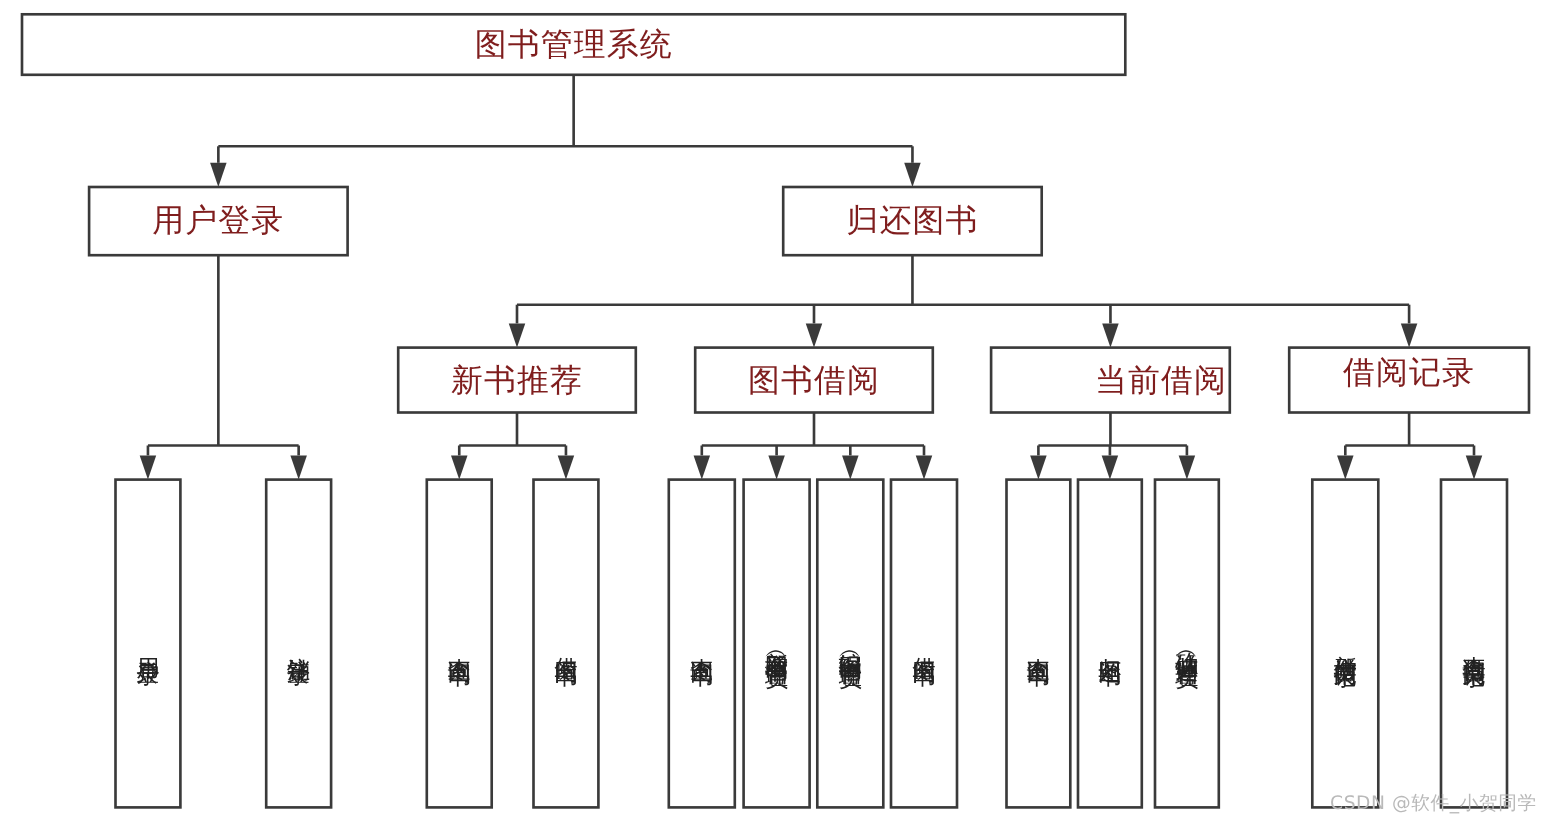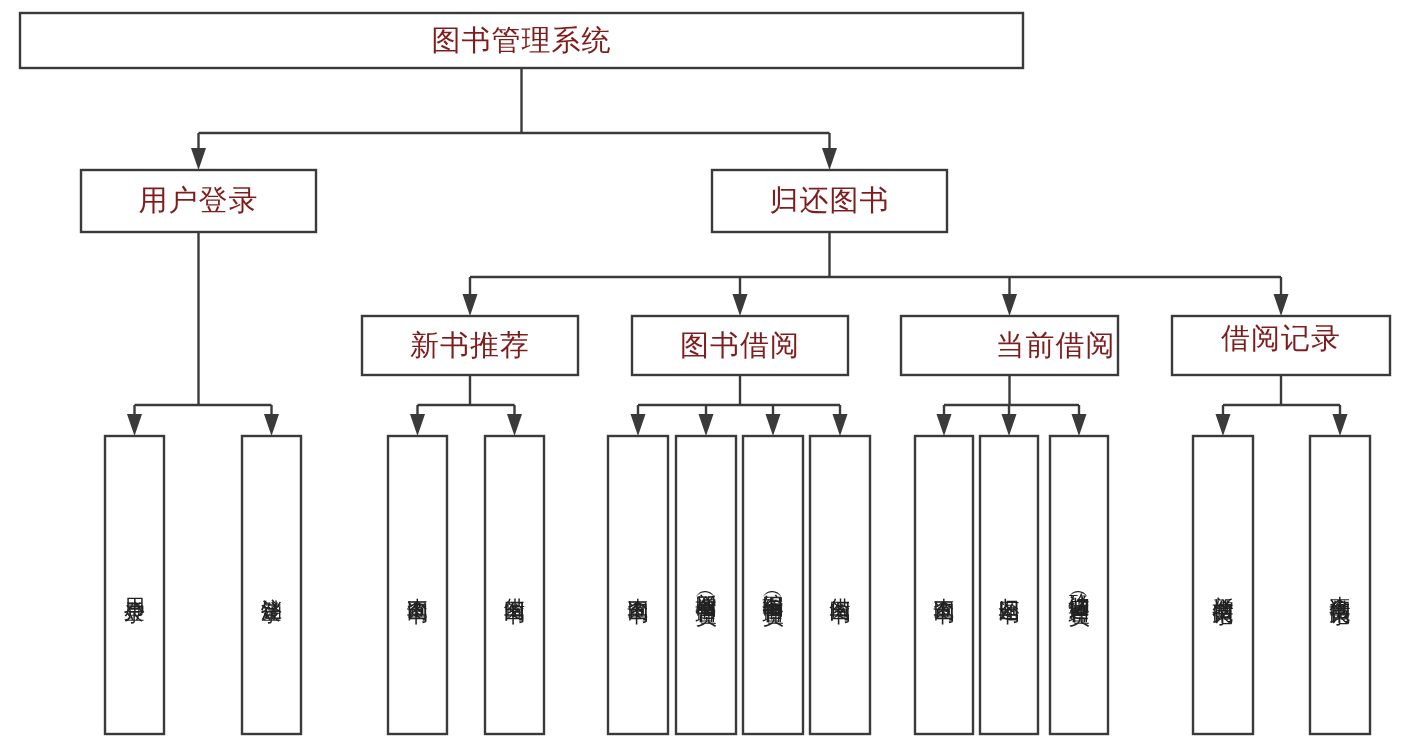--- a/index.html
+++ b/index.html
@@ -225,13 +225,14 @@
         <span class="vertical-text">确认归还（管理员）</span>
       </div>
       <div class="vertical-text-wrap" style="left: 1193px; top: 436px; width: 60px; height: 298px;">
         <span class="vertical-text">新增借阅记录</span>
       </div>
       <div class="vertical-text-wrap" style="left: 1310px; top: 436px; width: 60px; height: 298px;">
         <span class="vertical-text">查询借阅记录</span>
       </div>
     </div>
 
+  <div class="watermark">CSDN @软件_小贺同学</div>
 </div>
 
 </body></html>

